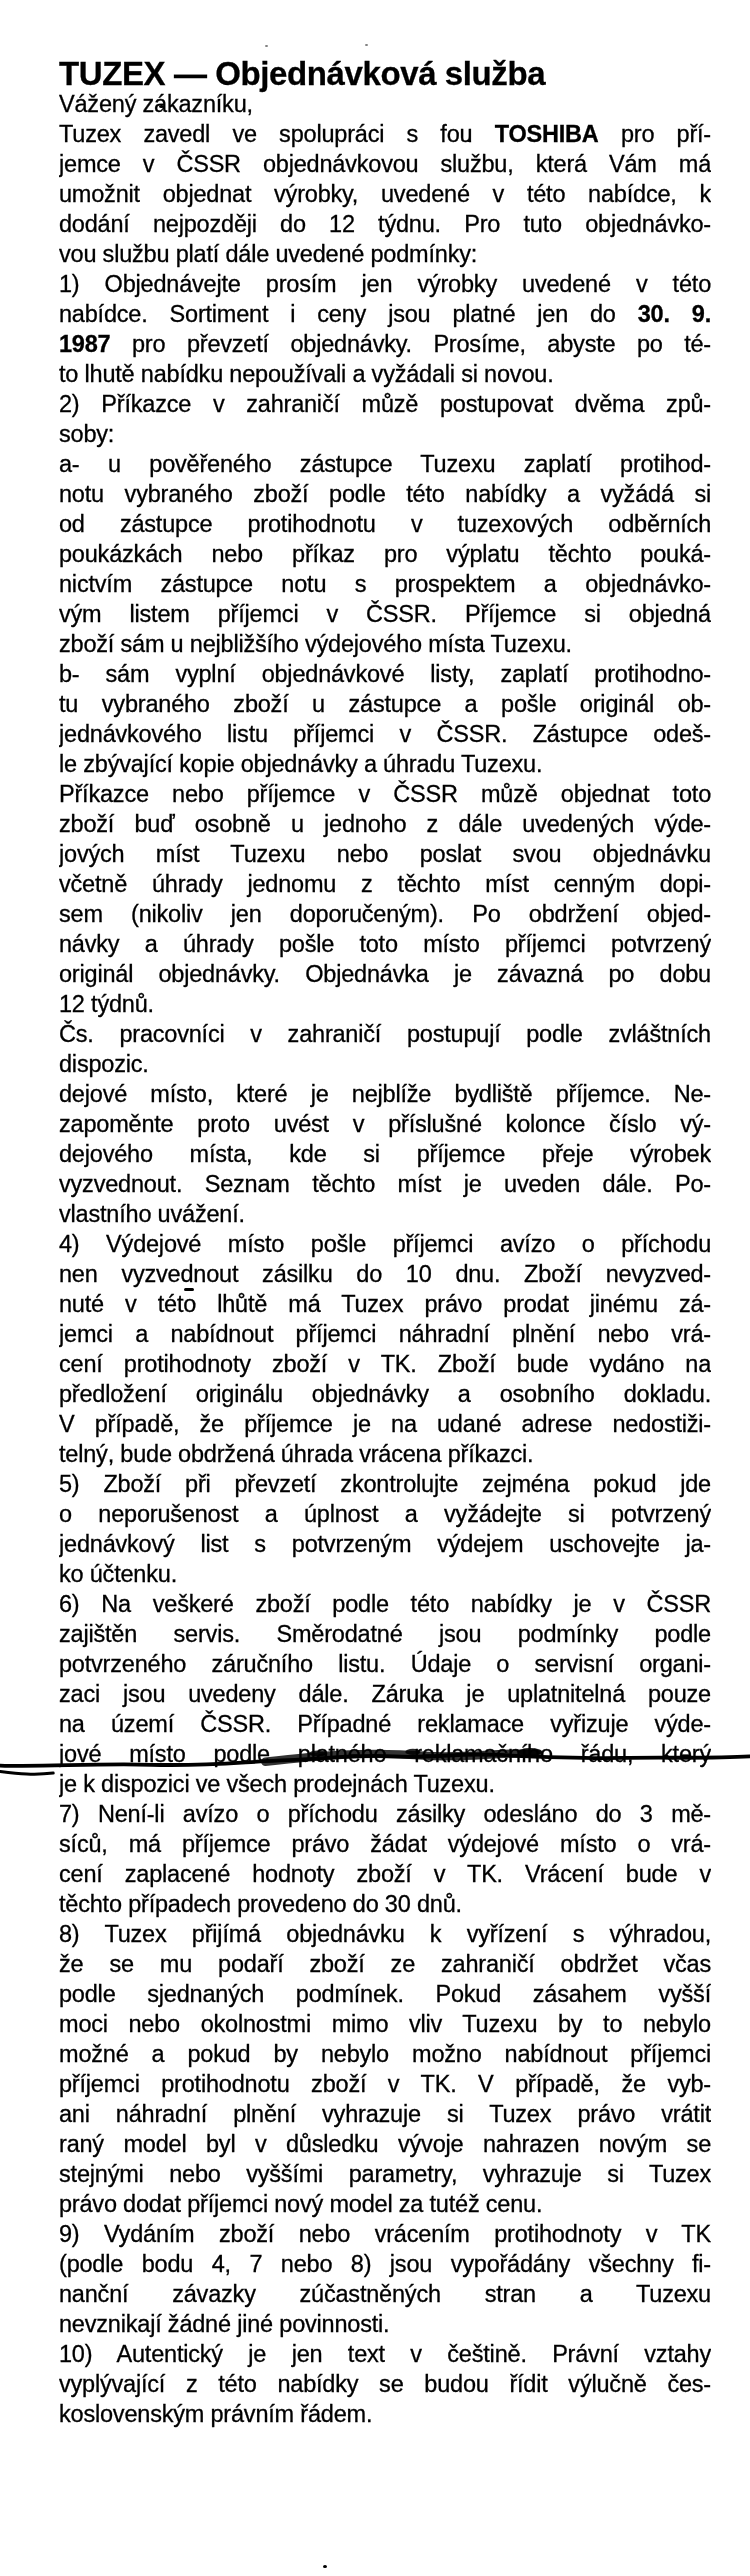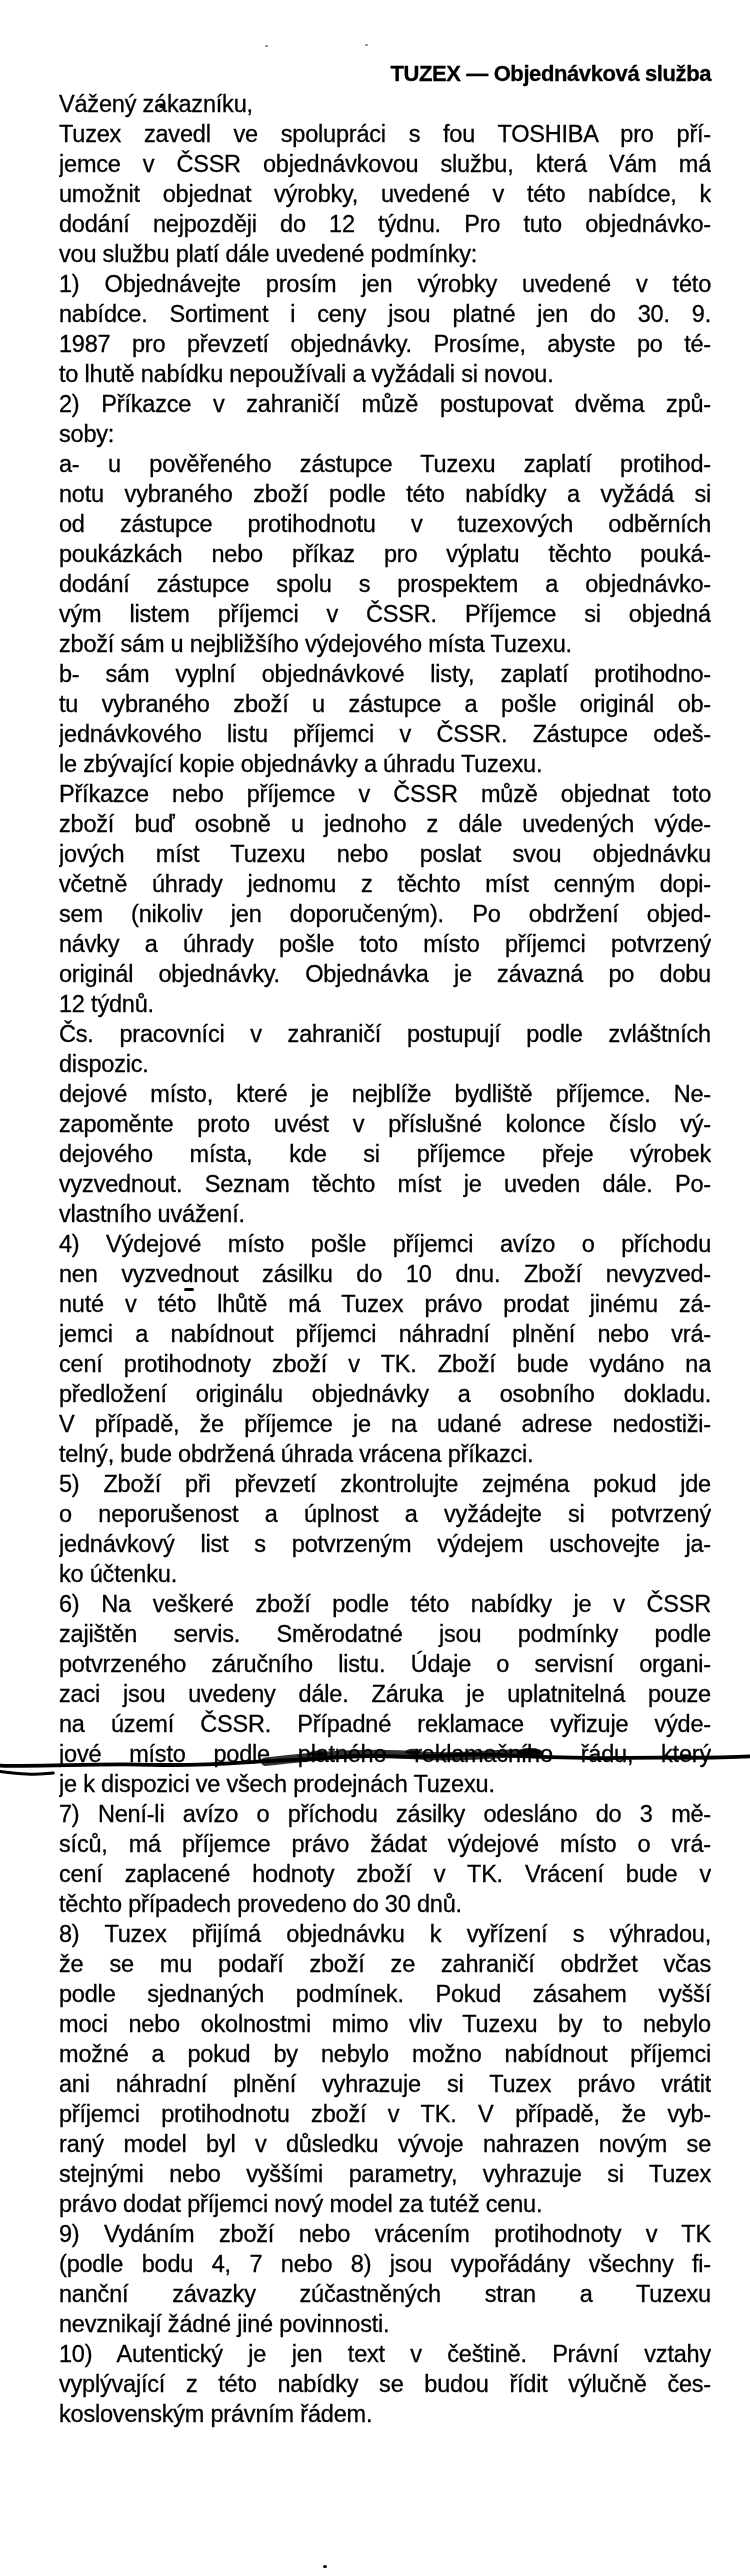--- a/index.html
+++ b/index.html
@@ -17,38 +17,37 @@
     position: absolute;
     left: 59px; top: 59px;
     width: 652px;
     font-size: 23.5px;
     line-height: 30px;
     letter-spacing: -0.2px;
     -webkit-text-stroke: 0.3px #000;
   }
   .title {
     height: 30px;
-    font-size: 22px;
+    font-size: 33px;
     font-weight: bold;
     letter-spacing: -0.4px;
     white-space: nowrap;
-    text-align: right;
   }
   .para { margin: 0; }
   .line {
     height: 30px;
     overflow: hidden;
     text-align: left;
   }
   .line.just {
     text-align: justify;
     text-align-last: justify;
     text-justify: inter-word;
   }
-  b { font-weight: normal; }
+  b { font-weight: bold; }
   .ink-svg {
     position: absolute;
     left: 0; top: 1736px;
     width: 750px; height: 53px;
     pointer-events: none;
   }
   .speck {
     position: absolute;
     background: #000;
     border-radius: 50%;
@@ -79,21 +78,21 @@
     </div>
     <div class="para">
       <div class="line just">2) Příkazce v zahraničí můzě postupovat dvěma způ-</div>
       <div class="line">soby:</div>
     </div>
     <div class="para">
       <div class="line just">a- u pověřeného zástupce Tuzexu zaplatí protihod-</div>
       <div class="line just">notu vybraného zboží podle této nabídky a vyžádá si</div>
       <div class="line just">od zástupce protihodnotu v tuzexových odběrních</div>
       <div class="line just">poukázkách nebo příkaz pro výplatu těchto pouká-</div>
-      <div class="line just">dodání zástupce spolu s prospektem a objednávko-</div>
+      <div class="line just">nictvím zástupce notu s prospektem a objednávko-</div>
       <div class="line just">vým listem příjemci v ČSSR. Příjemce si objedná</div>
       <div class="line">zboží sám u nejbližšího výdejového místa Tuzexu.</div>
     </div>
     <div class="para">
       <div class="line just">b- sám vyplní objednávkové listy, zaplatí protihodno-</div>
       <div class="line just">tu vybraného zboží u zástupce a pošle originál ob-</div>
       <div class="line just">jednávkového listu příjemci v ČSSR. Zástupce odeš-</div>
       <div class="line">le zbývající kopie objednávky a úhradu Tuzexu.</div>
     </div>
     <div class="para">
@@ -147,22 +146,22 @@
       <div class="line just">síců, má příjemce právo žádat výdejové místo o vrá-</div>
       <div class="line just">cení zaplacené hodnoty zboží v TK. Vrácení bude v</div>
       <div class="line">těchto případech provedeno do 30 dnů.</div>
     </div>
     <div class="para">
       <div class="line just">8) Tuzex přijímá objednávku k vyřízení s výhradou,</div>
       <div class="line just">že se mu podaří zboží ze zahraničí obdržet včas</div>
       <div class="line just">podle sjednaných podmínek. Pokud zásahem vyšší</div>
       <div class="line just">moci nebo okolnostmi mimo vliv Tuzexu by to nebylo</div>
       <div class="line just">možné a pokud by nebylo možno nabídnout příjemci</div>
+      <div class="line just">příjemci protihodnotu zboží v TK. V případě, že vyb-</div>
       <div class="line just">ani náhradní plnění vyhrazuje si Tuzex právo vrátit</div>
-      <div class="line just">příjemci protihodnotu zboží v TK. V případě, že vyb-</div>
       <div class="line just">raný model byl v důsledku vývoje nahrazen novým se</div>
       <div class="line just">stejnými nebo vyššími parametry, vyhrazuje si Tuzex</div>
       <div class="line">právo dodat příjemci nový model za tutéž cenu.</div>
     </div>
     <div class="para">
       <div class="line just">9) Vydáním zboží nebo vrácením protihodnoty v TK</div>
       <div class="line just">(podle bodu 4, 7 nebo 8) jsou vypořádány všechny fi-</div>
       <div class="line just">nanční závazky zúčastněných stran a Tuzexu</div>
       <div class="line">nevznikají žádné jiné povinnosti.</div>
     </div>

